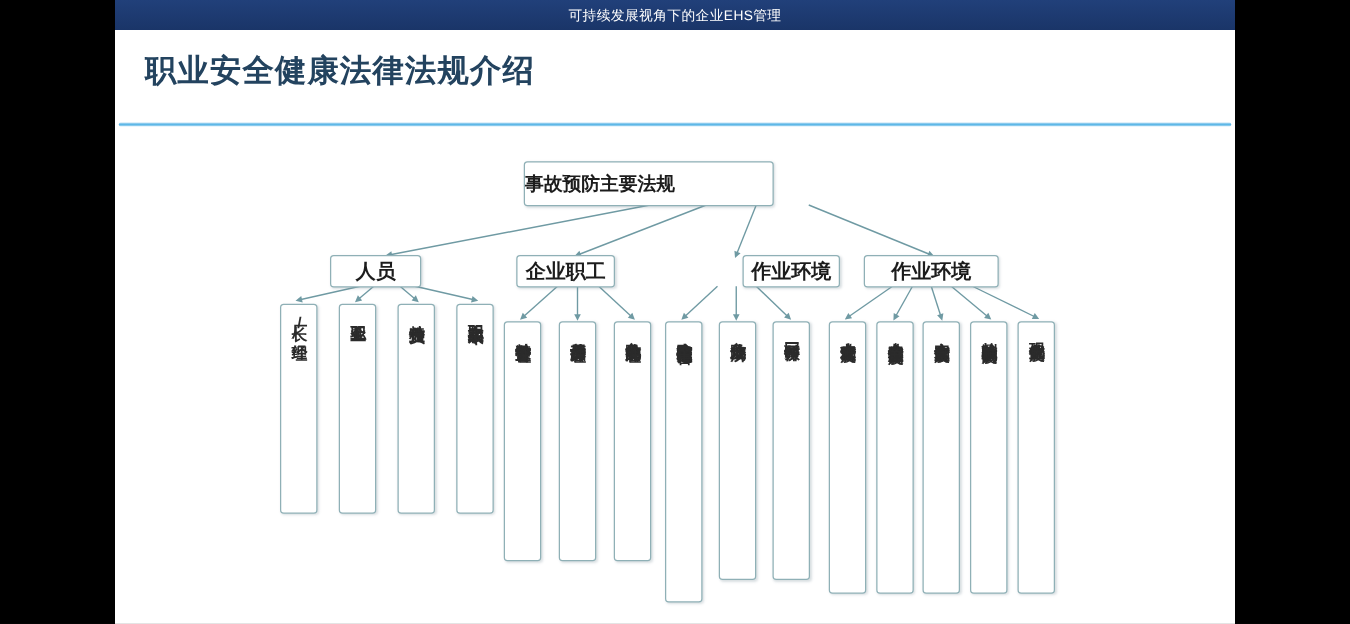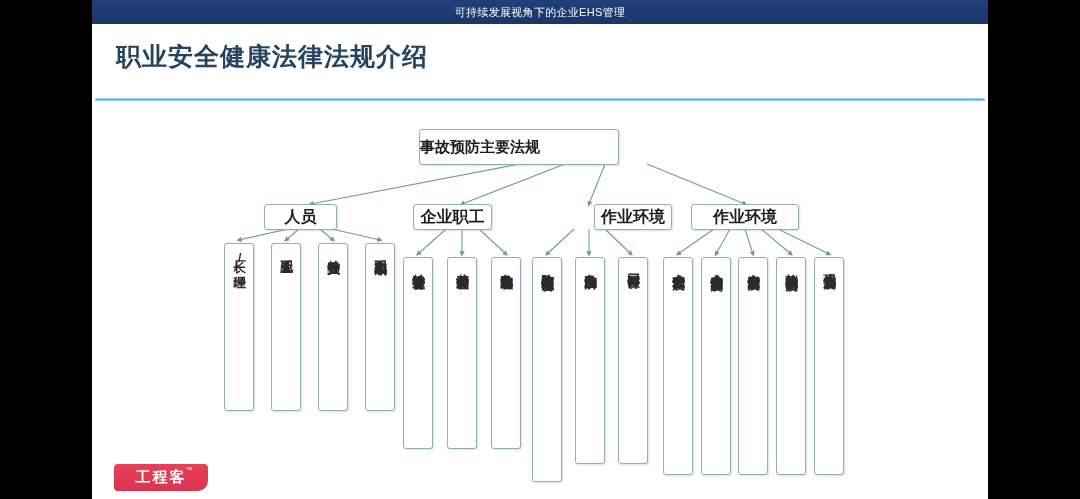--- a/index.html
+++ b/index.html
@@ -168,19 +168,16 @@
       <div class="node leaf" style="left:646px;top:153px;width:30px;height:218px;">
         <span class="label">安全生产监察制度</span>
       </div>
       <div class="node leaf" style="left:684px;top:153px;width:30px;height:218px;">
         <span class="label">检测检验机构的制度</span>
       </div>
       <div class="node leaf" style="left:722px;top:153px;width:30px;height:218px;">
         <span class="label">现代企业制度</span>
       </div>
 
-      <div id="logo">
-        <span id="logo-text">工程客<span id="logo-tm">™</span></span>
-      </div>
 
     </div>
   </div>
 </div>
 
 </body></html>

